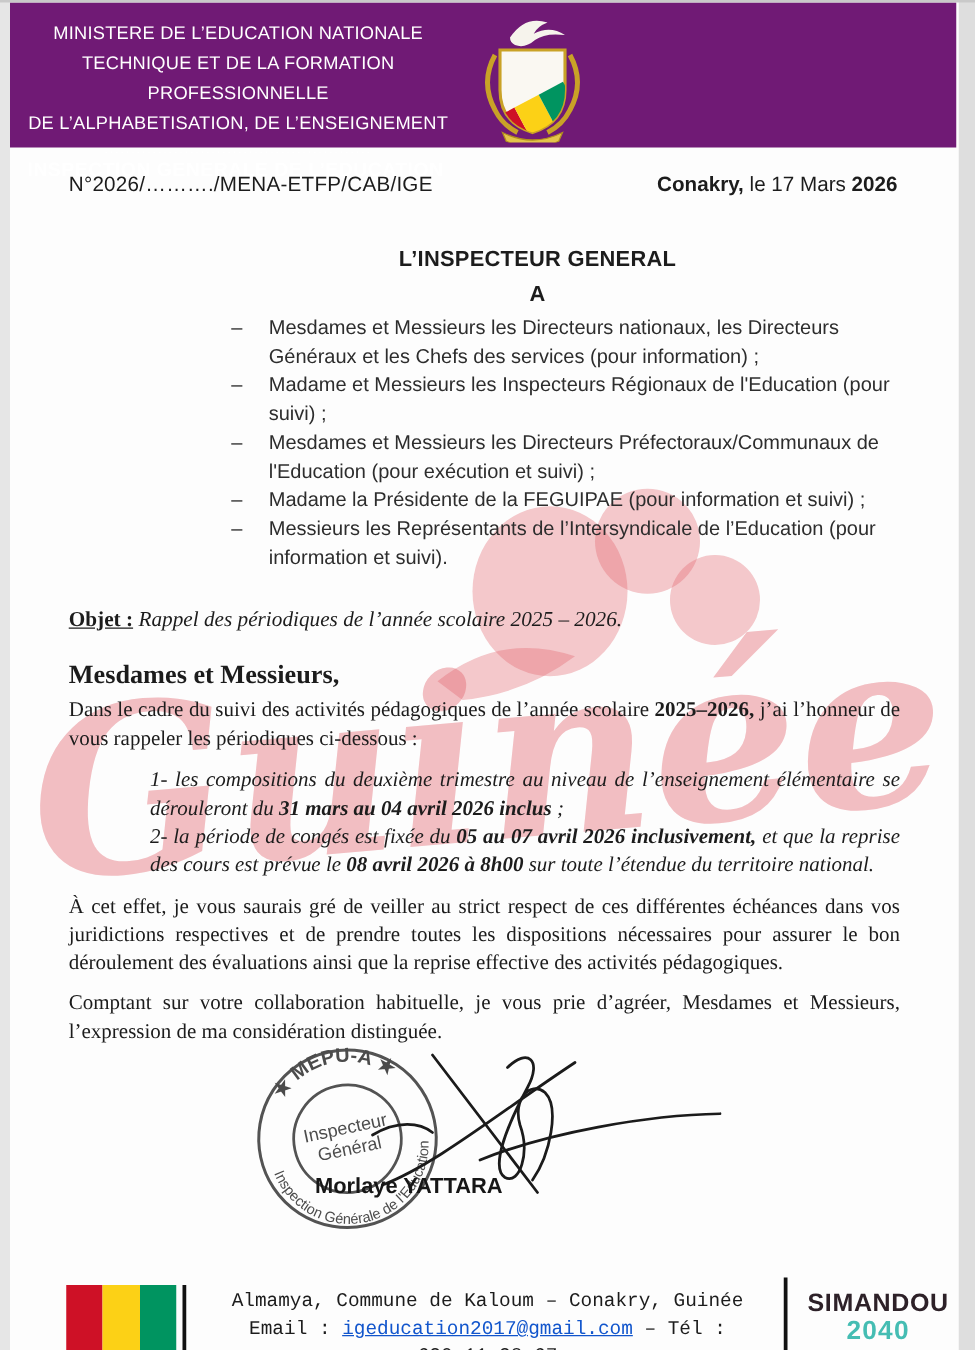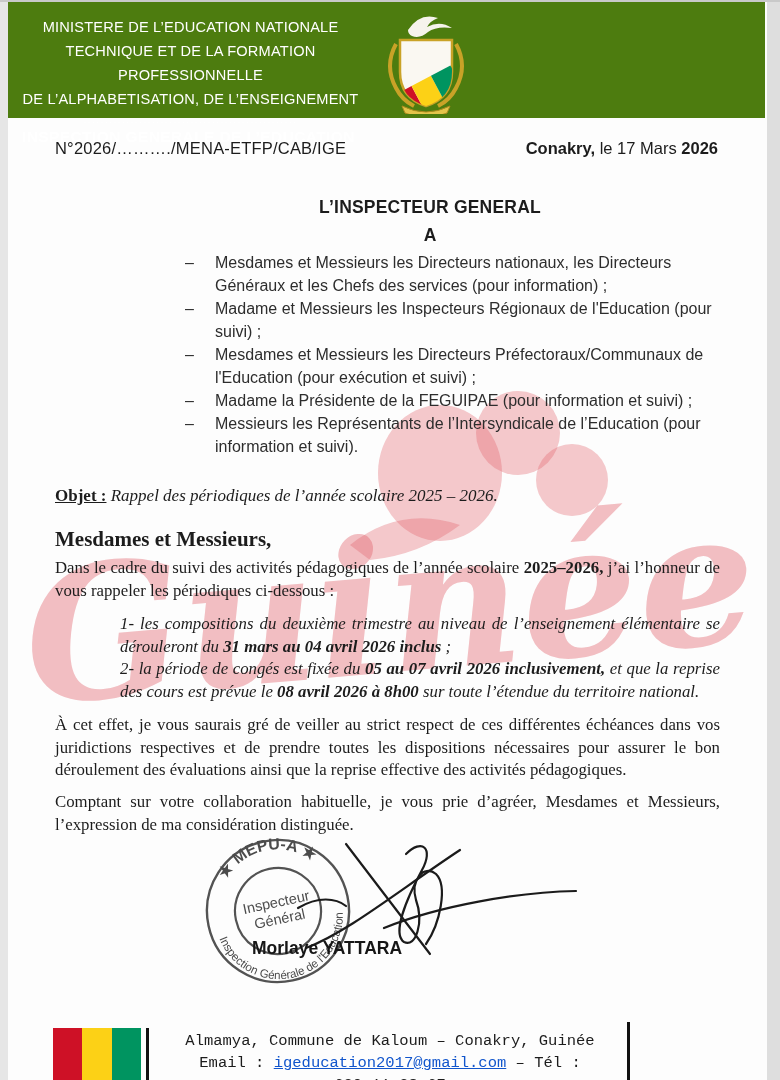--- a/index.html
+++ b/index.html
@@ -9,21 +9,21 @@
     overflow:hidden; font-family:"Liberation Serif", serif; color:#1c1c1c;
   }
   .edge { position:absolute; top:0; bottom:0; background:#e6e6e6; z-index:5; }
   .edge-left { left:0; width:8px; }
   .edge-right { right:0; width:13px; background:#dedede; }
   .edge-top { position:absolute; left:0; right:0; top:0; height:2px; background:#c9c9c9; z-index:6; }
 
   
   .letterhead {
     position:absolute; left:8px; top:2px; width:757px; height:116px;
-    background:#4d7c0f; color:#fff; z-index:2;
+    background:#701a75; color:#fff; z-index:2;
     display:flex; align-items:stretch;
     font-family:"Liberation Sans", sans-serif;
   }
   .ministry { width:365px; padding-top:13px; text-align:center; }
   .ministry .mline { font-size:14.6px; line-height:24px; letter-spacing:.2px; }
   .ministry .dots { font-size:10px; letter-spacing:1.5px; line-height:12px; margin-top:3px; color:#fff; }
   .ministry .dept { font-size:15.5px; font-weight:bold; letter-spacing:.4px; margin-top:2px; text-align:left; padding-left:14px; }
   .coat-wrap { width:105px; display:flex; align-items:flex-start; justify-content:center; padding-top:8px; }
   .republic { flex:1; text-align:center; padding-top:14px; }
   .republic .rep-title { font-size:22px; font-weight:bold; letter-spacing:.5px; }
@@ -238,15 +238,19 @@
       <div style="background:#CE1126"></div>
       <div style="background:#FCD116"></div>
       <div style="background:#009460"></div>
     </div>
     <div class="fbar1"></div>
     <div class="footer-center">
       <div>Almamya, Commune de Kaloum – Conakry, Guinée</div>
       <div><span>Email : </span><a class="email-link">igeducation2017@gmail.com</a><span> – Tél : 620.11.38.67</span></div>
     </div>
     <div class="fbar2"></div>
+    <div class="simandou">
+      <div class="sim1">SIMANDOU</div>
+      <div class="sim2">2040</div>
+    </div>
   </div>
 
 </div>
 
 </body></html>

